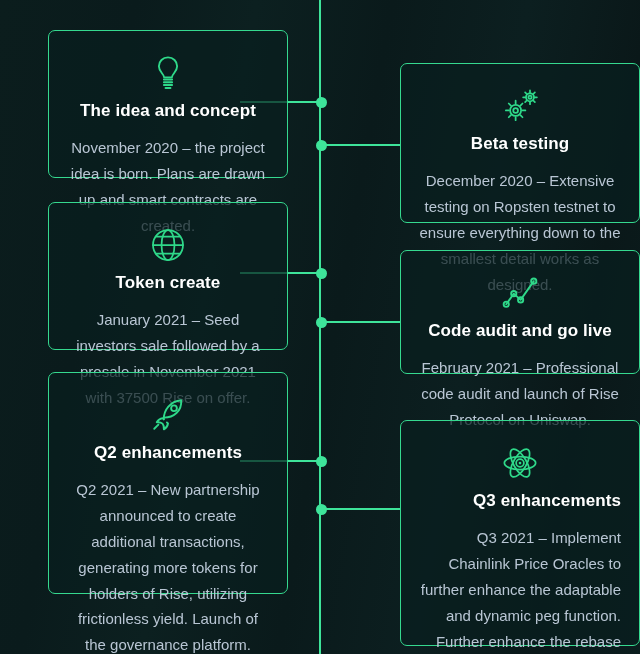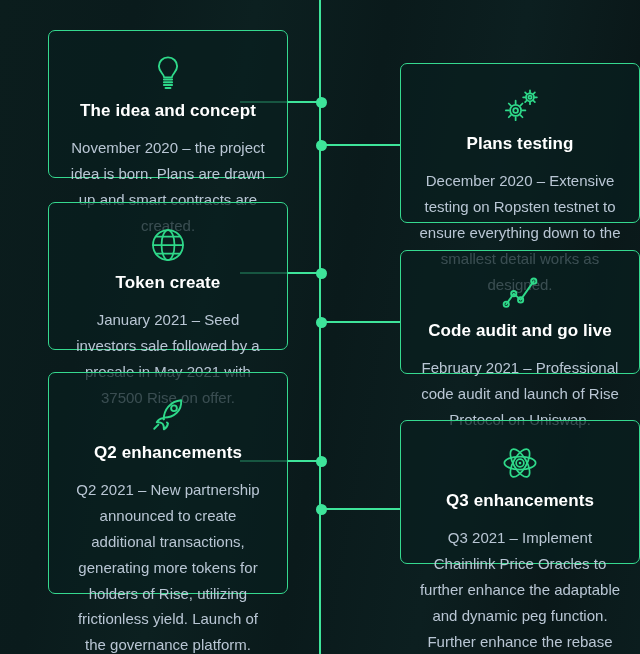--- a/index.html
+++ b/index.html
@@ -139,33 +139,33 @@
       <circle cx="14" cy="17" r="1.9"></circle>
       <path d="M14 9.2v2.4M14 22.4v2.4M6.2 17h2.4M19.4 17h2.4M8.5 11.5l1.7 1.7M17.8 20.8l1.7 1.7M19.5 11.5l-1.7 1.7M10.2 20.8l-1.7 1.7"></path>
     </g>
     <g transform="translate(2,-2)">
       <circle cx="22" cy="11" r="3.2"></circle>
       <circle cx="22" cy="11" r="1.3"></circle>
       <path d="M22 5.5v1.8M22 14.7v1.8M16.5 11h1.8M25.7 11h1.8M18.1 7.1l1.3 1.3M24.6 13.6l1.3 1.3M25.9 7.1l-1.3 1.3M19.4 13.6l-1.3 1.3"></path>
     </g>
   </svg>
 </div>
-        <div class="card-title">Plans testing</div>
+        <div class="card-title">Beta testing</div>
         <div class="card-body">December 2020 – Extensive testing on Ropsten testnet to ensure everything down to the smallest detail works as designed.</div>
       </div>
       <div class="card left" style="top: 202px; height: 148px;">
         <div class="card-icon">
   <svg viewBox="0 0 32 32" fill="none" stroke="#2fd98a" stroke-width="1.4" stroke-linecap="round" stroke-linejoin="round">
     <circle cx="16" cy="16" r="12"></circle>
     <ellipse cx="16" cy="16" rx="5.2" ry="12"></ellipse>
     <path d="M4 16h24M6.2 9.2h19.6M6.2 22.8h19.6"></path>
   </svg>
 </div>
         <div class="card-title">Token create</div>
-        <div class="card-body">January 2021 – Seed investors sale followed by a presale in May 2021 with 37500 Rise on offer.</div>
+        <div class="card-body">January 2021 – Seed investors sale followed by a presale in November 2021 with 37500 Rise on offer.</div>
       </div>
       <div class="card right" style="top: 250px; height: 124px;">
         <div class="card-icon">
   <svg viewBox="0 0 32 32" fill="none" stroke="#2fd98a" stroke-width="1.5" stroke-linecap="round" stroke-linejoin="round">
     <path d="M5 25l6-8.5 5.5 5L27 6.5"></path>
     <circle cx="5" cy="25" r="2.1" fill="none"></circle>
     <circle cx="11" cy="16.5" r="2.1" fill="none"></circle>
     <circle cx="16.5" cy="21.5" r="2.1" fill="none"></circle>
     <circle cx="27" cy="6.5" r="2.1" fill="none"></circle>
   </svg>
@@ -178,21 +178,21 @@
   <svg viewBox="0 0 32 32" fill="none" stroke="#2fd98a" stroke-width="1.5" stroke-linecap="round" stroke-linejoin="round">
     <path d="M12.6 19.4C12.6 12 17.8 5 26.5 4.2c.8 8.7-6.2 13.9-13.6 13.9"></path>
     <path d="M12.6 19.4l-.9-.9c-2 .3-3.6 1.4-4.7 3.3 2.2-.2 3.6.2 4.6 1.1.9 1 1.3 2.4 1.1 4.6 1.9-1.1 3-2.7 3.3-4.7l-.9-.9"></path>
     <circle cx="20.8" cy="10.6" r="2.3"></circle>
     <path d="M8.3 23.7L5 27"></path>
   </svg>
 </div>
         <div class="card-title">Q2 enhancements</div>
         <div class="card-body">Q2 2021 – New partnership announced to create additional transactions, generating more tokens for holders of Rise, utilizing frictionless yield. Launch of the governance platform.</div>
       </div>
-      <div class="card right" style="top: 420px; height: 144px;">
+      <div class="card right" style="top: 420px; height: 226px; text-align: right;">
         <div class="card-icon">
   <svg viewBox="0 0 32 32" fill="none" stroke="#2fd98a" stroke-width="1.4" stroke-linecap="round" stroke-linejoin="round">
     <circle cx="16" cy="16" r="3.1"></circle>
     <circle cx="16" cy="16" r="1.1" fill="#2fd98a" stroke="none"></circle>
     <ellipse cx="16" cy="16" rx="12.5" ry="5.2"></ellipse>
     <ellipse cx="16" cy="16" rx="12.5" ry="5.2" transform="rotate(60 16 16)"></ellipse>
     <ellipse cx="16" cy="16" rx="12.5" ry="5.2" transform="rotate(120 16 16)"></ellipse>
   </svg>
 </div>
         <div class="card-title">Q3 enhancements</div>

